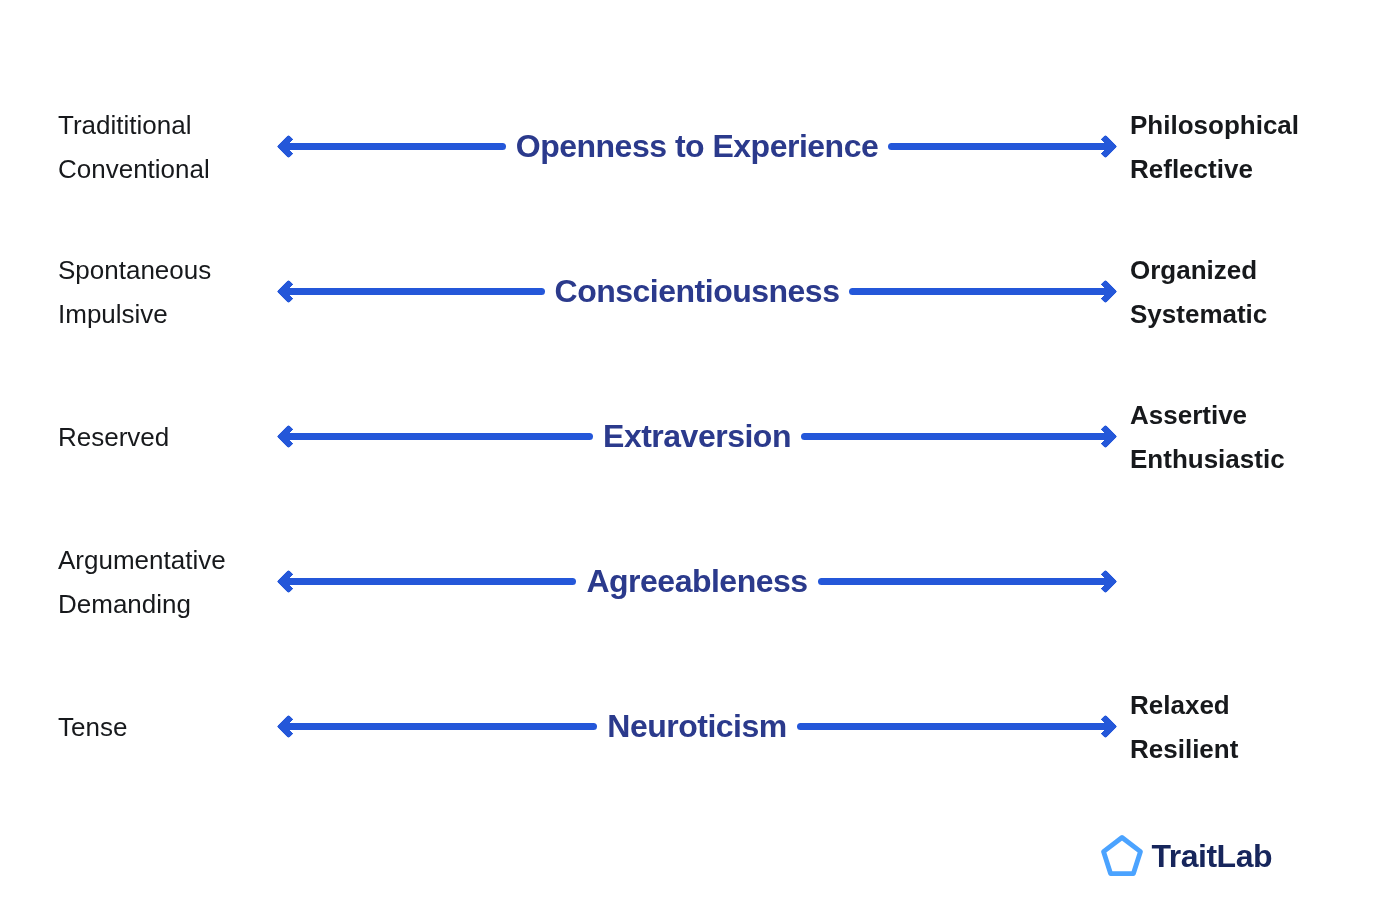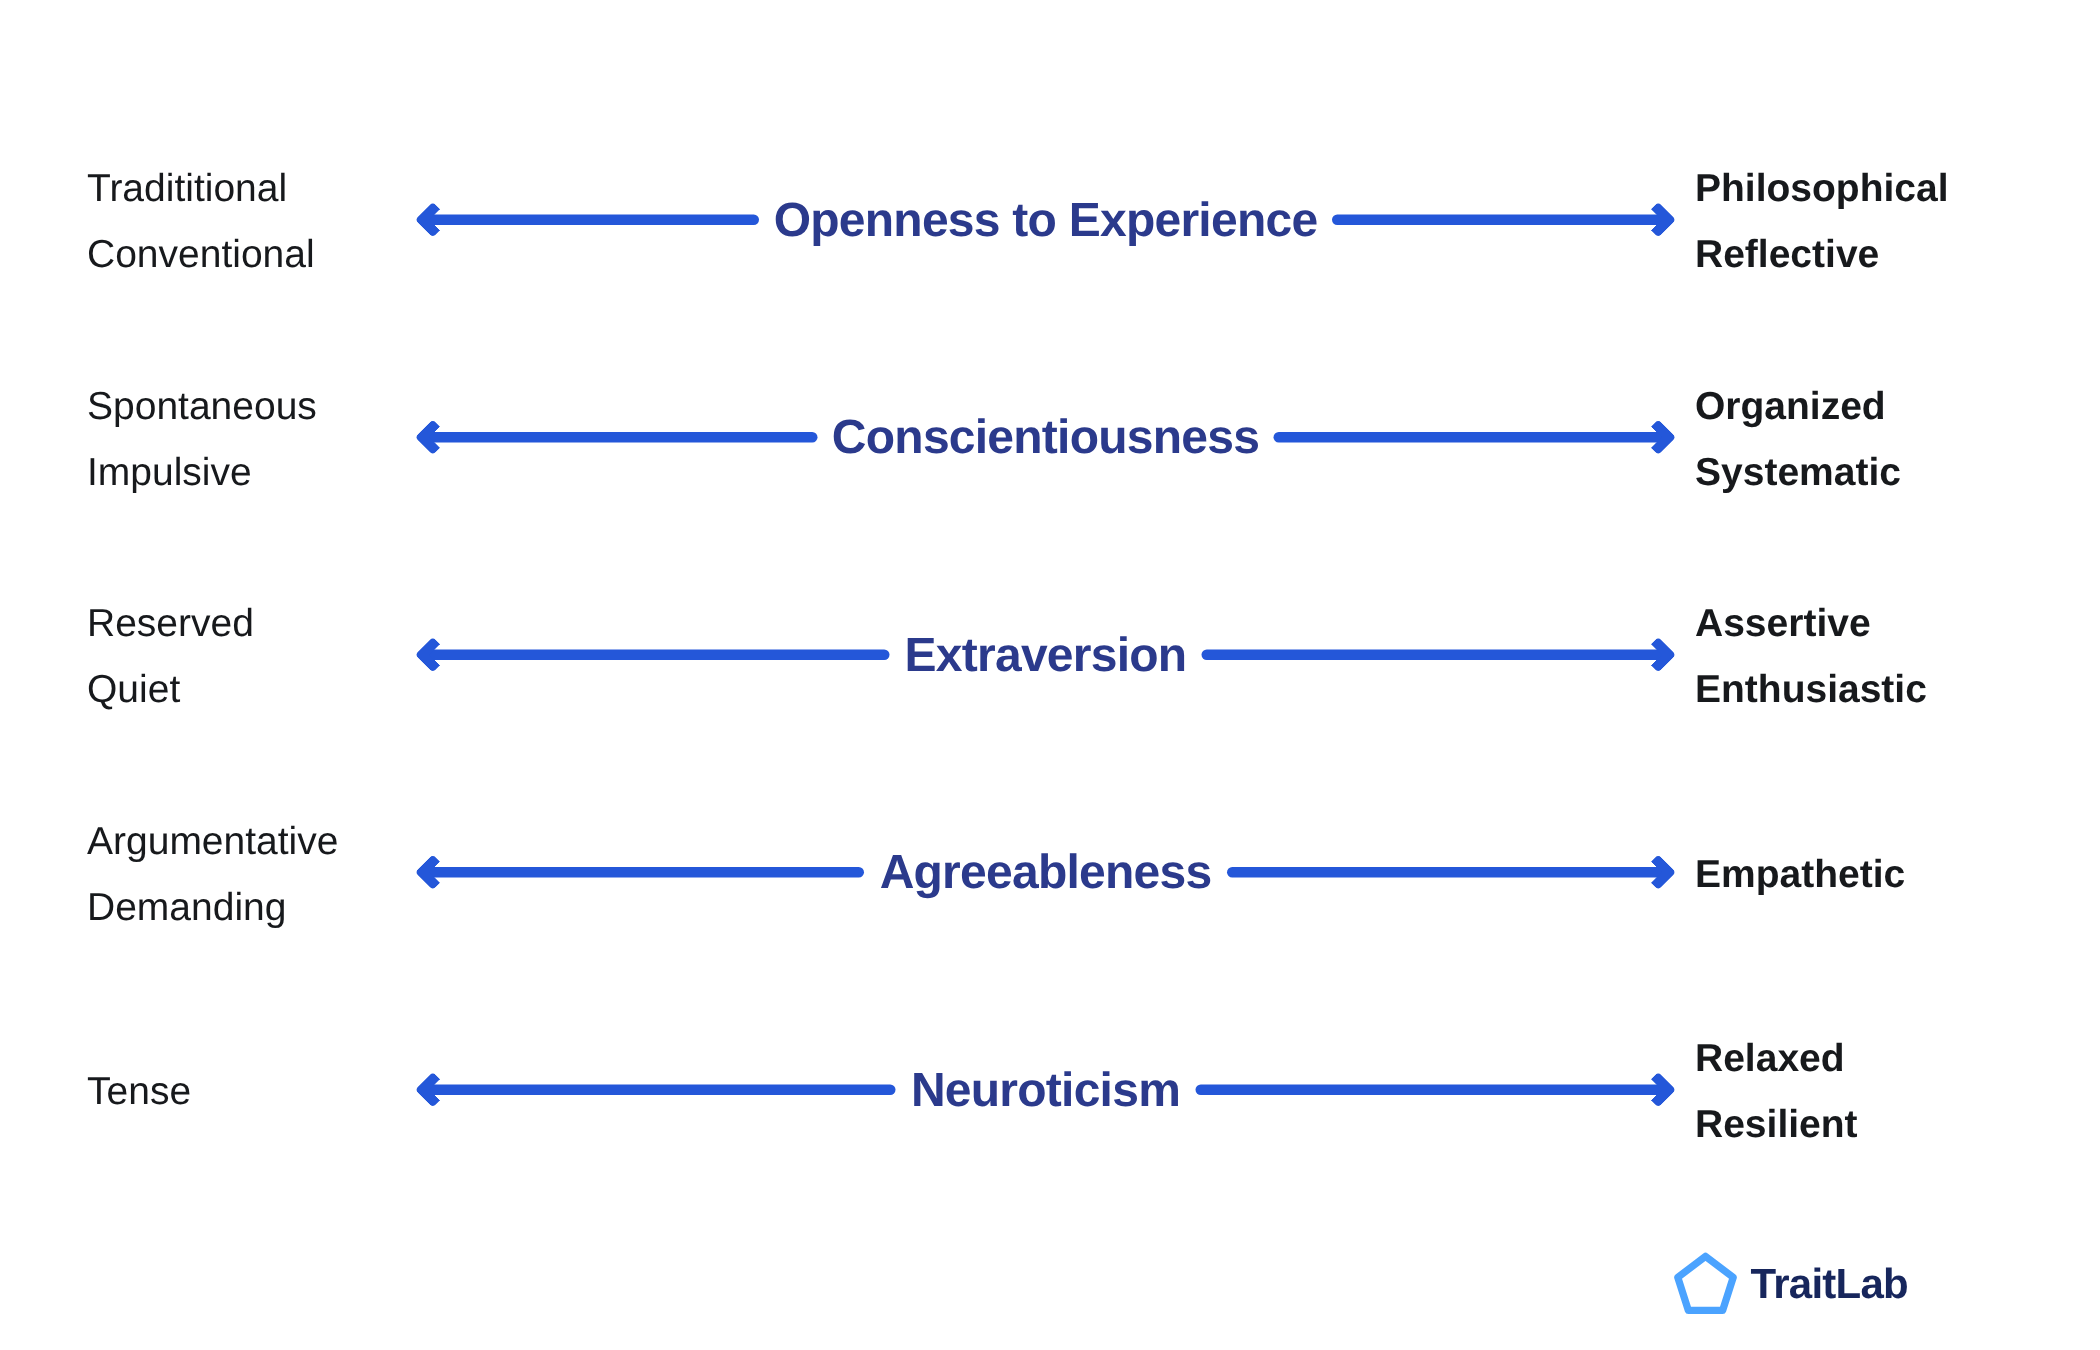--- a/index.html
+++ b/index.html
@@ -91,21 +91,21 @@
     display:flex;
     align-items:center;
     gap:8px;
   }
   .logo svg{
     width:44px;
     height:44px;
     display:block;
   }
   .logo-text{
-    font-size:28px;
+    font-size:32px;
     font-weight:700;
     letter-spacing:-0.5px;
     color:var(--logo-text);
   }
 </style>
 </head>
 <body>
 
 <div class="rows">
 
@@ -149,21 +149,20 @@
     </div>
     <div class="pole right">
       <div>Organized</div>
       <div>Systematic</div>
     </div>
   </div>
 
   <div class="row">
     <div class="pole left">
       <div>Reserved</div>
-      <div>Quiet</div>
     </div>
     <div class="center">
       <div class="arrow to-left">
           <span class="head"></span>
           <span class="shaft"></span>
         </div>
       <div class="trait">Extraversion</div>
       <div class="arrow to-right">
           <span class="shaft"></span>
           <span class="head"></span>
@@ -185,21 +184,20 @@
           <span class="head"></span>
           <span class="shaft"></span>
         </div>
       <div class="trait">Agreeableness</div>
       <div class="arrow to-right">
           <span class="shaft"></span>
           <span class="head"></span>
         </div>
     </div>
     <div class="pole right">
-      <div>Empathetic</div>
     </div>
   </div>
 
   <div class="row">
     <div class="pole left">
       <div>Tense</div>
     </div>
     <div class="center">
       <div class="arrow to-left">
           <span class="head"></span>

